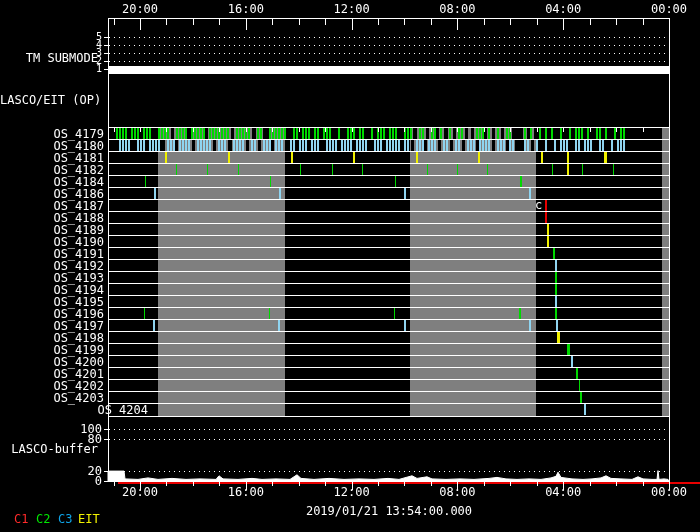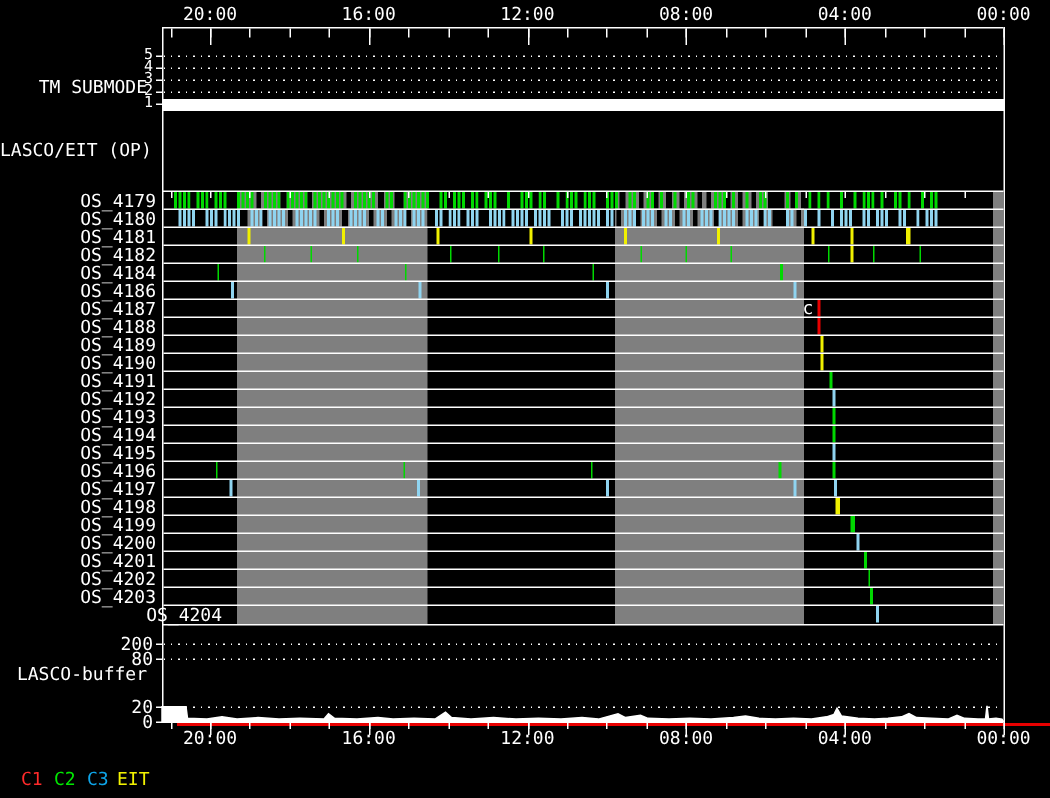--- a/index.html
+++ b/index.html
@@ -17,20 +17,21 @@
   .mark{position:absolute;}
   .small{font-size:10px;line-height:8px;}
 </style>
 </head>
 <body>
 
 <div id="screen">
   <div class="lbl lbl-r" style="left:0;top:52;width:98px;top:52px;">TM SUBMODE</div>
   <div class="lbl lbl-r" style="left:0;top:94px;width:100px;">LASCO/EIT (OP)</div>
   <div class="lbl lbl-r" style="left:0;top:443px;width:98px;">LASCO-buffer</div>
+  <div class="lbl lbl-c" style="left:239px;top:505px;width:300px;">2019/01/21 13:54:00.000</div>
   <div>
       <div class="lbl" style="left: 14px; top: 513px; color: rgb(255, 42, 42);">C1</div>
       <div class="lbl" style="left: 36px; top: 513px; color: rgb(0, 232, 0);">C2</div>
       <div class="lbl" style="left: 58px; top: 513px; color: #0ea5e9;">C3</div>
       <div class="lbl" style="left: 78px; top: 513px; color: rgb(242, 242, 0);">EIT</div>
     </div>
   <div>
       <div class="vline" style="left: 108px; top: 18px; height: 464px;"></div>
       <div class="vline" style="left: 669px; top: 18px; height: 464px;"></div>
       <div class="hline" style="left: 108px; top: 18px; width: 561px;"></div>
@@ -498,21 +499,21 @@
       <div class="tick" style="left: 431px; top: 128px; height: 4px;"></div>
       <div class="tick" style="left: 457px; top: 128px; height: 4px;"></div>
       <div class="tick" style="left: 484px; top: 128px; height: 4px;"></div>
       <div class="tick" style="left: 510px; top: 128px; height: 4px;"></div>
       <div class="tick" style="left: 537px; top: 128px; height: 4px;"></div>
       <div class="tick" style="left: 563px; top: 128px; height: 4px;"></div>
       <div class="tick" style="left: 590px; top: 128px; height: 4px;"></div>
       <div class="tick" style="left: 616px; top: 128px; height: 4px;"></div>
       <div class="tick" style="left: 643px; top: 128px; height: 4px;"></div>
       <div class="dot" style="left: 109px; top: 429px; width: 559px;"></div>
-      <div class="lbl lbl-r" style="left: 66px; top: 423px; width: 36px;">200</div>
+      <div class="lbl lbl-r" style="left: 66px; top: 423px; width: 36px;">100</div>
       <div class="hline" style="left: 104px; top: 429px; width: 4px;"></div>
       <div class="dot" style="left: 109px; top: 439px; width: 559px;"></div>
       <div class="lbl lbl-r" style="left: 66px; top: 433px; width: 36px;">80</div>
       <div class="hline" style="left: 104px; top: 439px; width: 4px;"></div>
       <div class="dot" style="left: 109px; top: 471px; width: 559px;"></div>
       <div class="lbl lbl-r" style="left: 66px; top: 465px; width: 36px;">20</div>
       <div class="hline" style="left: 104px; top: 471px; width: 4px;"></div>
       <div class="lbl lbl-r" style="left: 66px; top: 475px; width: 36px;">0</div>
       <div class="hline" style="left: 104px; top: 481px; width: 4px;"></div>
       <svg width="700" height="532" style="position: absolute; left: 0px; top: 0px; pointer-events: none;">

